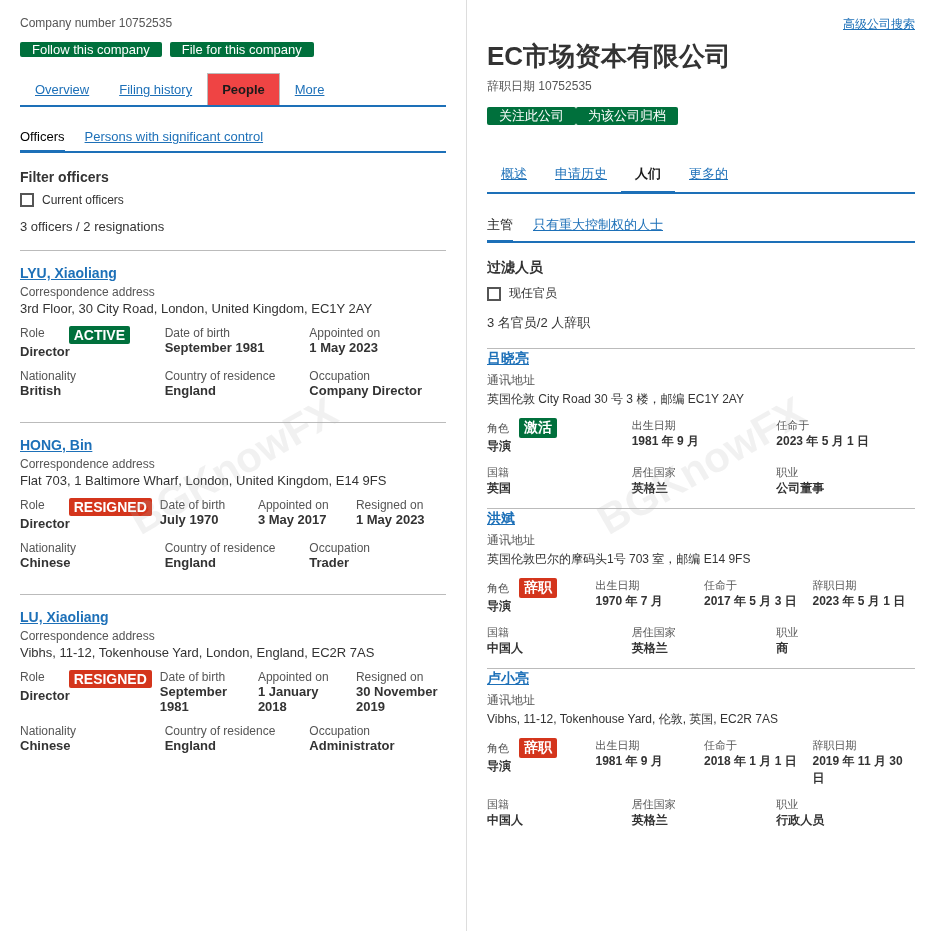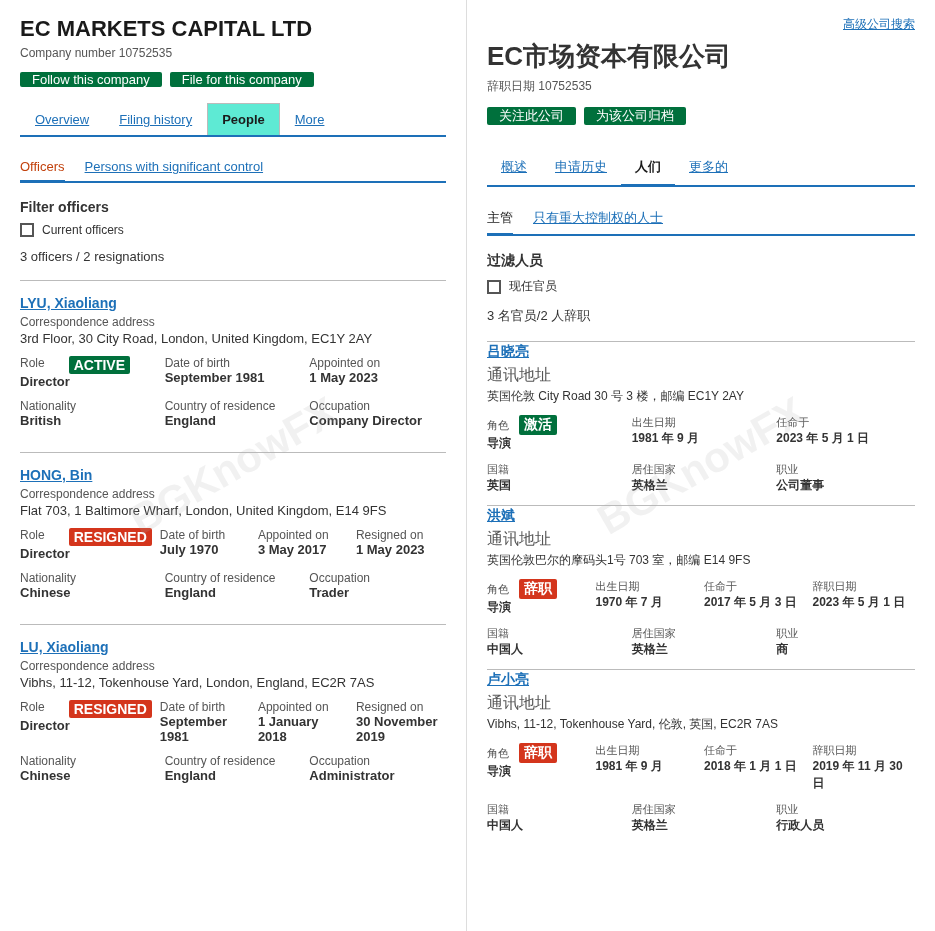--- a/index.html
+++ b/index.html
@@ -9,26 +9,26 @@
     
     .left-panel { width: 467px; padding: 16px 20px; border-right: 1px solid #ddd; overflow: hidden; }
     .company-title { font-size: 22px; font-weight: bold; color: #1a1a1a; margin-bottom: 4px; }
     .company-number { font-size: 12px; color: #555; margin-bottom: 12px; }
     .btn-row { display: flex; gap: 8px; margin-bottom: 16px; }
     .btn-green { background: #00703c; color: #fff; border: none; padding: 0 12px; font-size: 13px; cursor: pointer; border-radius: 2px; }
     
     
     .tabs { display: flex; border-bottom: 2px solid #1d70b8; margin-bottom: 16px; }
     .tab { padding: 8px 14px; font-size: 13px; cursor: pointer; border: 1px solid transparent; border-bottom: none; color: #1d70b8; text-decoration: underline; background: none; }
-    .tab.active { background: #5eead4; border-color: #bbb; border-bottom-color: #fff; color: #1a1a1a; text-decoration: none; font-weight: bold; }
+    .tab.active { background: #ef4444; border-color: #bbb; border-bottom-color: #fff; color: #1a1a1a; text-decoration: none; font-weight: bold; }
     
     
     .sub-tabs { display: flex; gap: 20px; border-bottom: 2px solid #1d70b8; margin-bottom: 16px; }
     .sub-tab { padding: 6px 0; font-size: 13px; cursor: pointer; color: #1d70b8; text-decoration: underline; border-bottom: 3px solid transparent; margin-bottom: -2px; }
-    .sub-tab.active { color: #c2410c; text-decoration: none; border-bottom-color: #1d70b8; }
+    .sub-tab.active { color: #000000; text-decoration: none; border-bottom-color: #1d70b8; }
     
     
     .filter-title { font-size: 14px; font-weight: bold; margin-bottom: 8px; }
     .filter-row { display: flex; align-items: center; gap: 8px; margin-bottom: 12px; }
     .checkbox { width: 14px; height: 14px; border: 2px solid #555; display: inline-block; flex-shrink: 0; }
     .filter-label { font-size: 12px; }
     .officers-count { font-size: 13px; margin-bottom: 16px; }
     
     
     .officer-card { border-top: 1px solid #bbb; padding: 14px 0; }
@@ -41,57 +41,56 @@
     .detail-value { font-size: 13px; font-weight: bold; }
     .badge { font-size: 14px; font-weight: bold; padding: 1px 5px; border-radius: 2px; display: inline-block; margin-left: 6px; }
     .badge-active { background: #00703c; color: #fff; }
     .badge-resigned { background: #d4351c; color: #fff; }
     
     
     .right-panel { width: 468px; padding: 16px 20px; position: relative; overflow: hidden; }
     .adv-search { font-size: 12px; color: #1d70b8; text-decoration: underline; cursor: pointer; margin-bottom: 6px; display: block; text-align: right; }
     .company-title-cn { font-size: 26px; font-weight: bold; margin-bottom: 4px; }
     .company-number-cn { font-size: 12px; color: #555; margin-bottom: 12px; }
-    .btn-row-cn { display: flex; gap: 8px; margin-bottom: 25px; }
+    .btn-row-cn { display: flex; margin-bottom: 32px; }
     
     .tabs-cn { display: flex; border-bottom: 2px solid #1d70b8; margin-bottom: 16px; }
     .tab-cn { padding: 8px 14px; font-size: 13px; cursor: pointer; color: #1d70b8; text-decoration: underline; }
     .tab-cn.active { color: #1a1a1a; text-decoration: none; font-weight: bold; border-bottom: 3px solid #1d70b8; margin-bottom: -2px; }
     
     .sub-tabs-cn { display: flex; gap: 20px; border-bottom: 2px solid #1d70b8; margin-bottom: 16px; }
     .sub-tab-cn { padding: 6px 0; font-size: 13px; cursor: pointer; color: #1d70b8; text-decoration: underline; margin-bottom: -2px; }
     .sub-tab-cn.active { color: #1a1a1a; text-decoration: none; border-bottom: 3px solid #1d70b8; }
     
     .filter-title-cn { font-size: 14px; font-weight: bold; margin-bottom: 8px; }
     .officers-count-cn { font-size: 13px; margin-bottom: 16px; }
     
     .officer-card-cn { border-top: 1px solid #bbb; padding: 1px 0; }
     .officer-name-cn { color: #1d70b8; font-size: 14px; font-weight: bold; text-decoration: underline; cursor: pointer; margin-bottom: 4px; }
-    .officer-addr-label-cn { font-size: 16px; color: #555; margin-bottom: 2px; }
+    .officer-addr-label-cn { font-size: 12px; color: #555; margin-bottom: 2px; }
     .officer-addr-cn { font-size: 12px; margin-bottom: 10px; }
     .officer-details-cn { display: grid; grid-template-columns: 1fr 1fr 1fr 1fr; gap: 6px; margin-bottom: 10px; }
     .officer-details-cn.three-cn { grid-template-columns: 1fr 1fr 1fr; }
     .detail-label-cn { font-size: 11px; color: #555; display: flex; align-items: center; gap: 4px; }
     .detail-value-cn { font-size: 12px; font-weight: bold; }
     
     
     .wm-container { position: relative; }
     .wm-overlay { position: absolute; top: 0; left: 0; width: 100%; height: 100%; pointer-events: none; z-index: 10; display: flex; align-items: center; justify-content: center; }
     .wm-text { font-size: 42px; font-weight: bold; color: rgba(180,180,180,0.18); transform: rotate(-30deg); white-space: nowrap; }
   </style>
 </head>
 <body>
 
 <div class="container">
 
   <div class="left-panel wm-container">
     <div class="wm-overlay">
       <span class="wm-text">BGKnowFX</span>
     </div>
-    <h1 class="company-title">EC MARKETS CAPITAL LTD</h1>
     <div class="company-number">
       <span>Company number</span>&nbsp;<span>10752535</span>
     </div>
     <div class="btn-row">
       <button class="btn-green">Follow this company</button>
       <button class="btn-green">File for this company</button>
     </div>
 
     <div class="tabs">
       <button class="tab">Overview</button>

